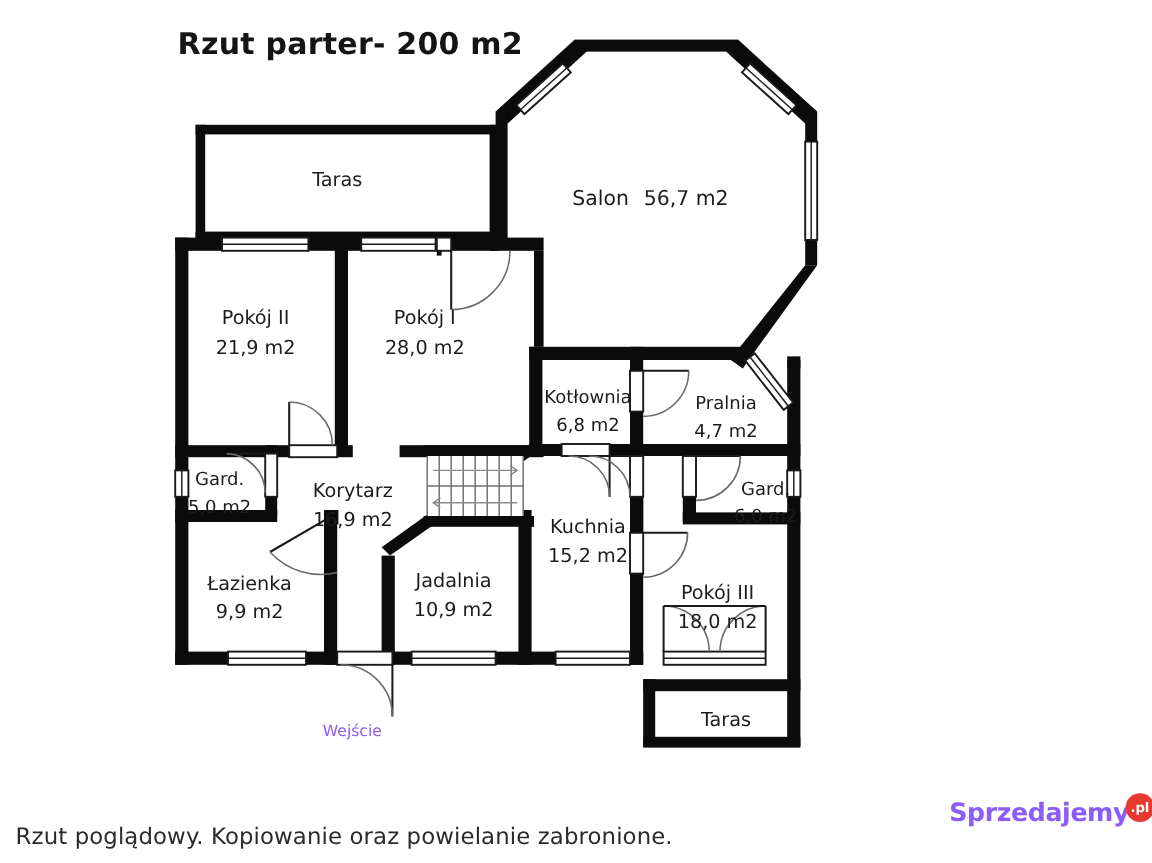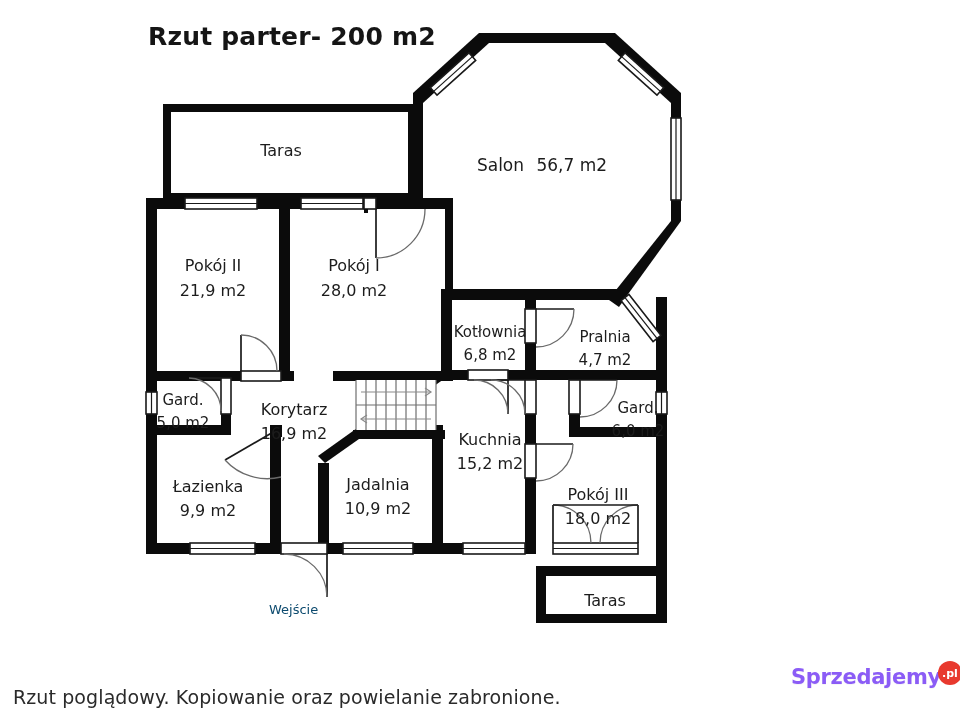--- a/index.html
+++ b/index.html
@@ -84,21 +84,21 @@
     fill: #1c1c1c;
     text-anchor: middle;
     dominant-baseline: middle;
   }
   .rl-lg { font-size: 17px; }
   .rl-md { font-size: 16px; }
   .rl-sm { font-size: 15px; }
   .entry-label {
     position: absolute;
     font-size: 13px;
-    color: #0c4a6e;
+    color: #8b5cf6;
     left: 256px;
     top: 602px;
     white-space: nowrap;
   }
   .watermark {
     position: absolute;
     left: 778px;
     top: 667px;
     display: flex;
     align-items: flex-start;

